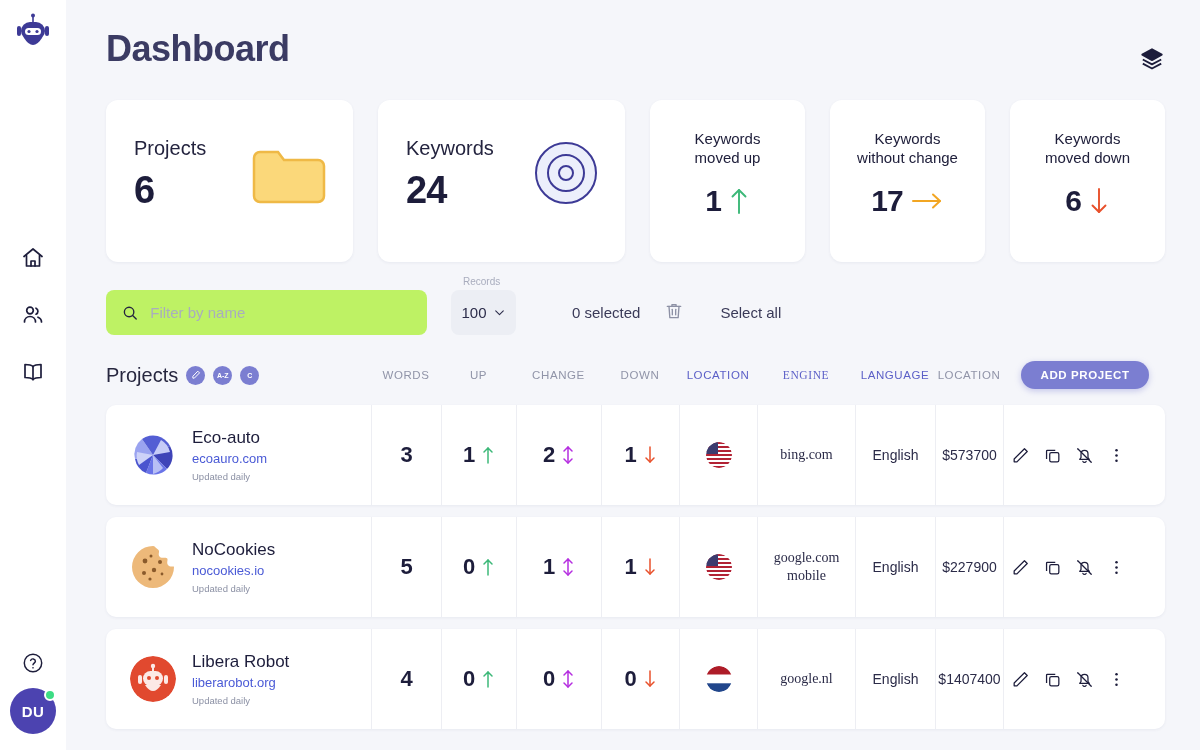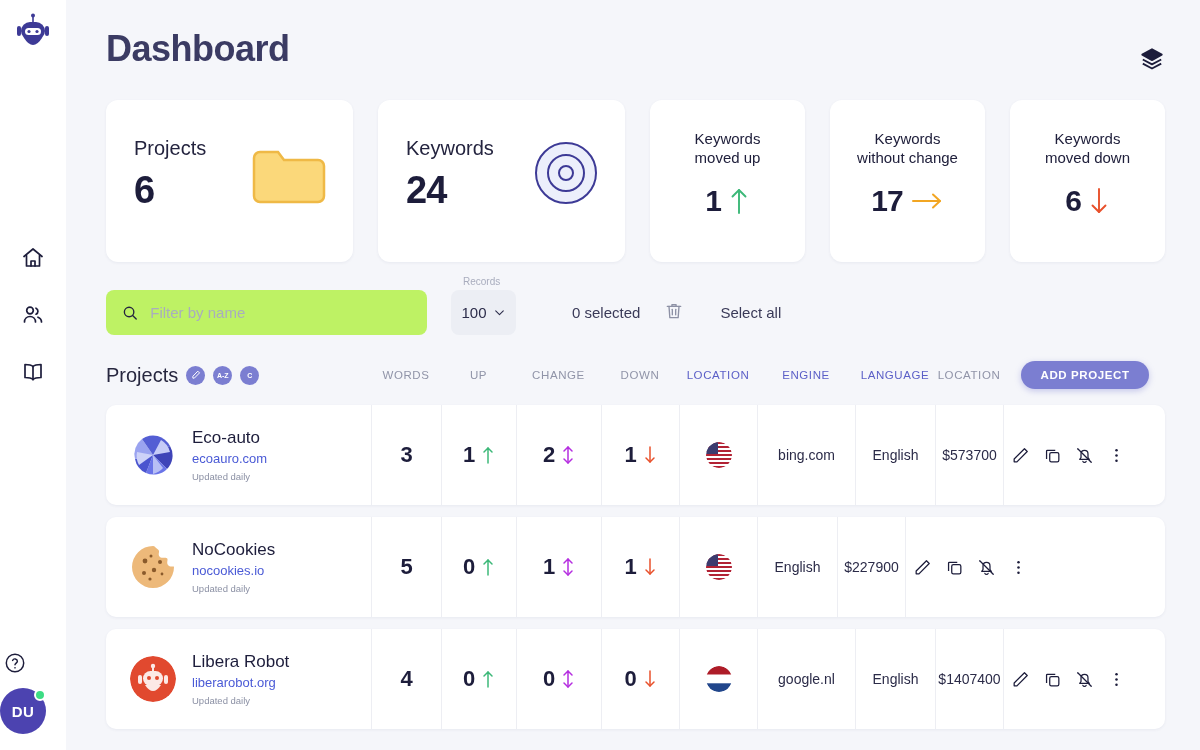--- a/index.html
+++ b/index.html
@@ -14,21 +14,21 @@
   
   .sidebar {
     width: 66px; height: 750px; background: #ffffff;
     display: flex; flex-direction: column; align-items: center;
     flex-shrink: 0; position: relative;
   }
   .logo-wrap { margin-top: 13px; }
   .nav-icons { margin-top: 182px; display: flex; flex-direction: column; gap: 27px; align-items: center; }
   .nav-ico { width: 30px; height: 30px; display: flex; align-items: center; justify-content: center; cursor: pointer; }
   .sidebar-bottom { position: absolute; bottom: 16px; left: 0; width: 66px;
-     display: flex; flex-direction: column; gap: 10px; }
+     display: flex; flex-direction: column; align-items: center; gap: 10px; }
   .avatar {
     width: 46px; height: 46px; border-radius: 50%;
     background: #4c43b0; color: #fff; font-size: 15px; font-weight: 700;
     display: flex; align-items: center; justify-content: center;
     letter-spacing: .5px; position: relative; cursor: pointer;
   }
   .avatar .dot {
     position: absolute; top: 1px; right: 0px;
     width: 12px; height: 12px; border-radius: 50%;
     background: #3ddc84; border: 2px solid #fff;
@@ -93,21 +93,21 @@
     display: flex; align-items: center; justify-content: center;
     color: #fff; font-size: 7px; font-weight: 700; cursor: pointer;
   }
   .th { font-size: 11.5px; letter-spacing: .6px; color: #9094a8; text-align: center; }
   .th.accent { color: #5b5fc7; }
   .w-words { width: 70px; }
   .w-up { width: 75px; }
   .w-change { width: 85px; }
   .w-down { width: 78px; }
   .w-loc { width: 78px; }
-  .w-eng { width: 98px; }
+  .w-eng { width: 98px; font-family: Liberation Serif, serif; }
   .w-lang { width: 80px; }
   .w-rev { width: 68px; }
   .add-btn {
     margin-left: 18px; width: 128px; height: 28px; border-radius: 14px;
     background: #7b7ed1; color: #fff; font-size: 11.5px; font-weight: 700;
     letter-spacing: .6px; display: flex; align-items: center; justify-content: center;
     border: none; cursor: pointer; font-family: "Liberation Sans", sans-serif;
     box-shadow: 0 2px 6px rgba(123,126,209,.4);
   }
 
@@ -510,20 +510,24 @@
               <rect y="8" width="26" height="2" fill="#b22234"></rect>
                 <rect y="12" width="26" height="2" fill="#b22234"></rect>
               <rect y="16" width="26" height="2" fill="#b22234"></rect>
                 <rect y="20" width="26" height="2" fill="#b22234"></rect>
               <rect y="24" width="26" height="2" fill="#b22234"></rect>
               <rect width="12" height="12" fill="#3c3b6e"></rect>
             </g>
           </svg>
         </div>
       </div>
+      <div class="cell engine w-eng">
+        <span>google.com</span>
+        <span>mobile</span>
+      </div>
       <div class="cell w-lang">English</div>
       <div class="cell w-rev">$227900</div>
       <div class="cell actions">
         <span class="act">
           <svg width="19" height="19" viewBox="0 0 24 24" fill="none" stroke="#1d1d3b" stroke-width="1.6" stroke-linecap="round" stroke-linejoin="round">
               <path d="M17 3.5 20.5 7 7.5 20H4v-3.5z"></path>
             </svg>
         </span>
         <span class="act">
           <svg width="19" height="19" viewBox="0 0 24 24" fill="none" stroke="#1d1d3b" stroke-width="1.6" stroke-linejoin="round">

